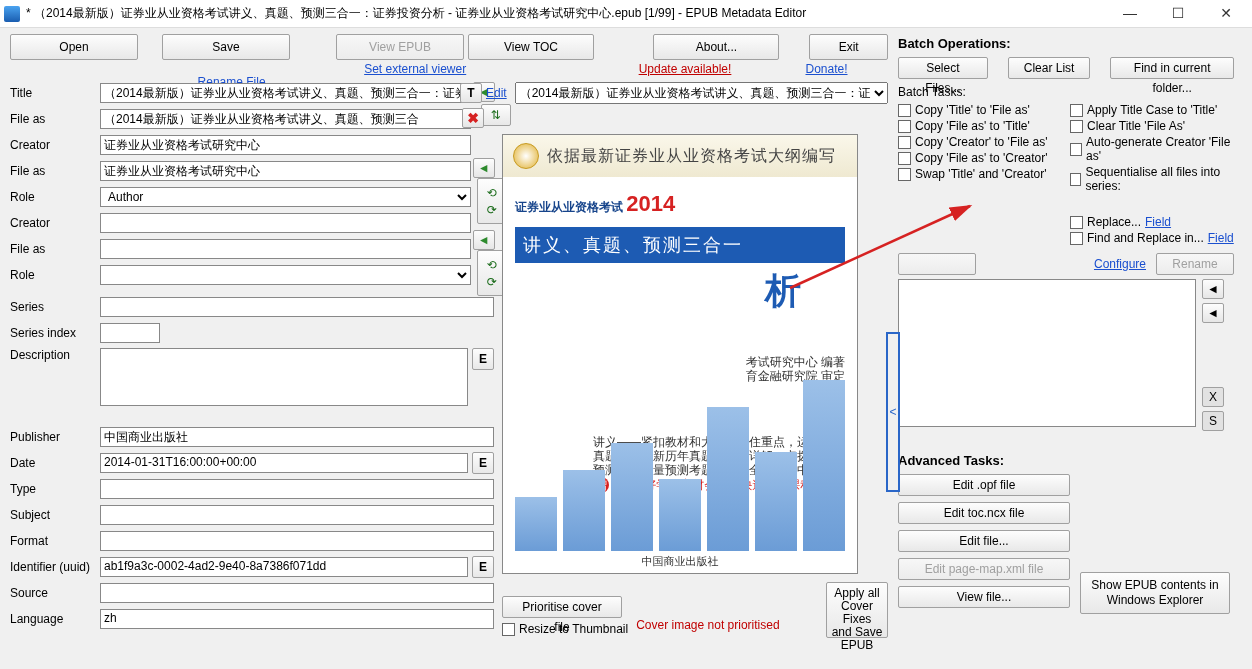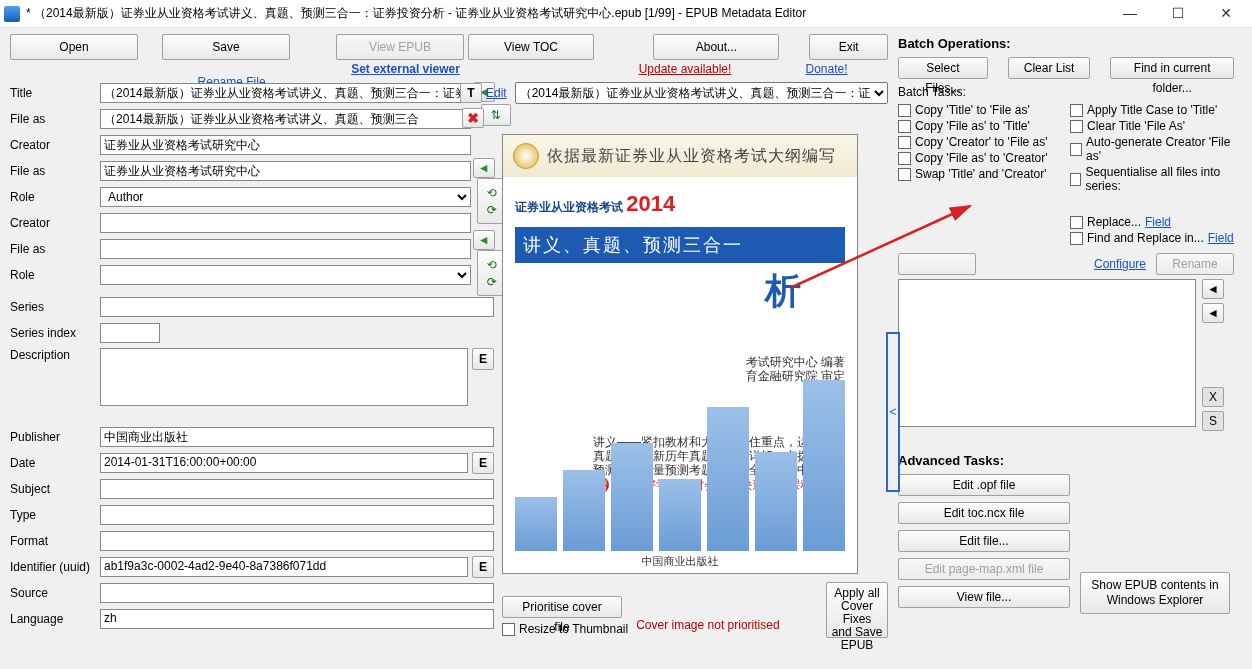--- a/index.html
+++ b/index.html
@@ -83,21 +83,21 @@
       <div class="btn wide">Open</div>
       <div style="width:4px"></div>
       <div class="btn wide">Save</div>
       <div style="width:26px"></div>
       <div class="btn wide disabled">View EPUB</div>
     </div>
     <div class="linkrow">
       <span style="width:128px"></span>
       <span class="link" style="width:128px;text-align:center;margin-top:13px;">Rename File</span>
       <span style="width:26px"></span>
-      <span class="link" style="width:128px;font-weight:bold;">Set external viewer</span>
+      <span class="link" style="width:128px;text-align:center;">Set external viewer</span>
     </div>
 
     <div style="display:flex;">
       <div style="flex:1;">
         <div class="field">
             <label>Title</label>
           <div class="input">（2014最新版）证券业从业资格考试讲义、真题、预测三合一：证券</div>
           </div>
         <div class="field">
             <label>File as</label>
@@ -173,25 +173,25 @@
     <div class="field">
         <label>Publisher</label>
       <div class="input">中国商业出版社</div>
       </div>
     <div class="field">
         <label>Date</label>
       <div class="input">2014-01-31T16:00:00+00:00</div>
       <div class="iconbtn">E</div>
       </div>
     <div class="field">
+        <label>Type</label>
+      <div class="input"></div>
+      </div>
+    <div class="field">
         <label>Subject</label>
-      <div class="input"></div>
-      </div>
-    <div class="field">
-        <label>Type</label>
       <div class="input"></div>
       </div>
     <div class="field">
         <label>Format</label>
       <div class="input"></div>
       </div>
     <div class="field">
         <label>Identifier (uuid)</label>
       <div class="input">ab1f9a3c-0002-4ad2-9e40-8a7386f071dd</div>
       <div class="iconbtn">E</div>

